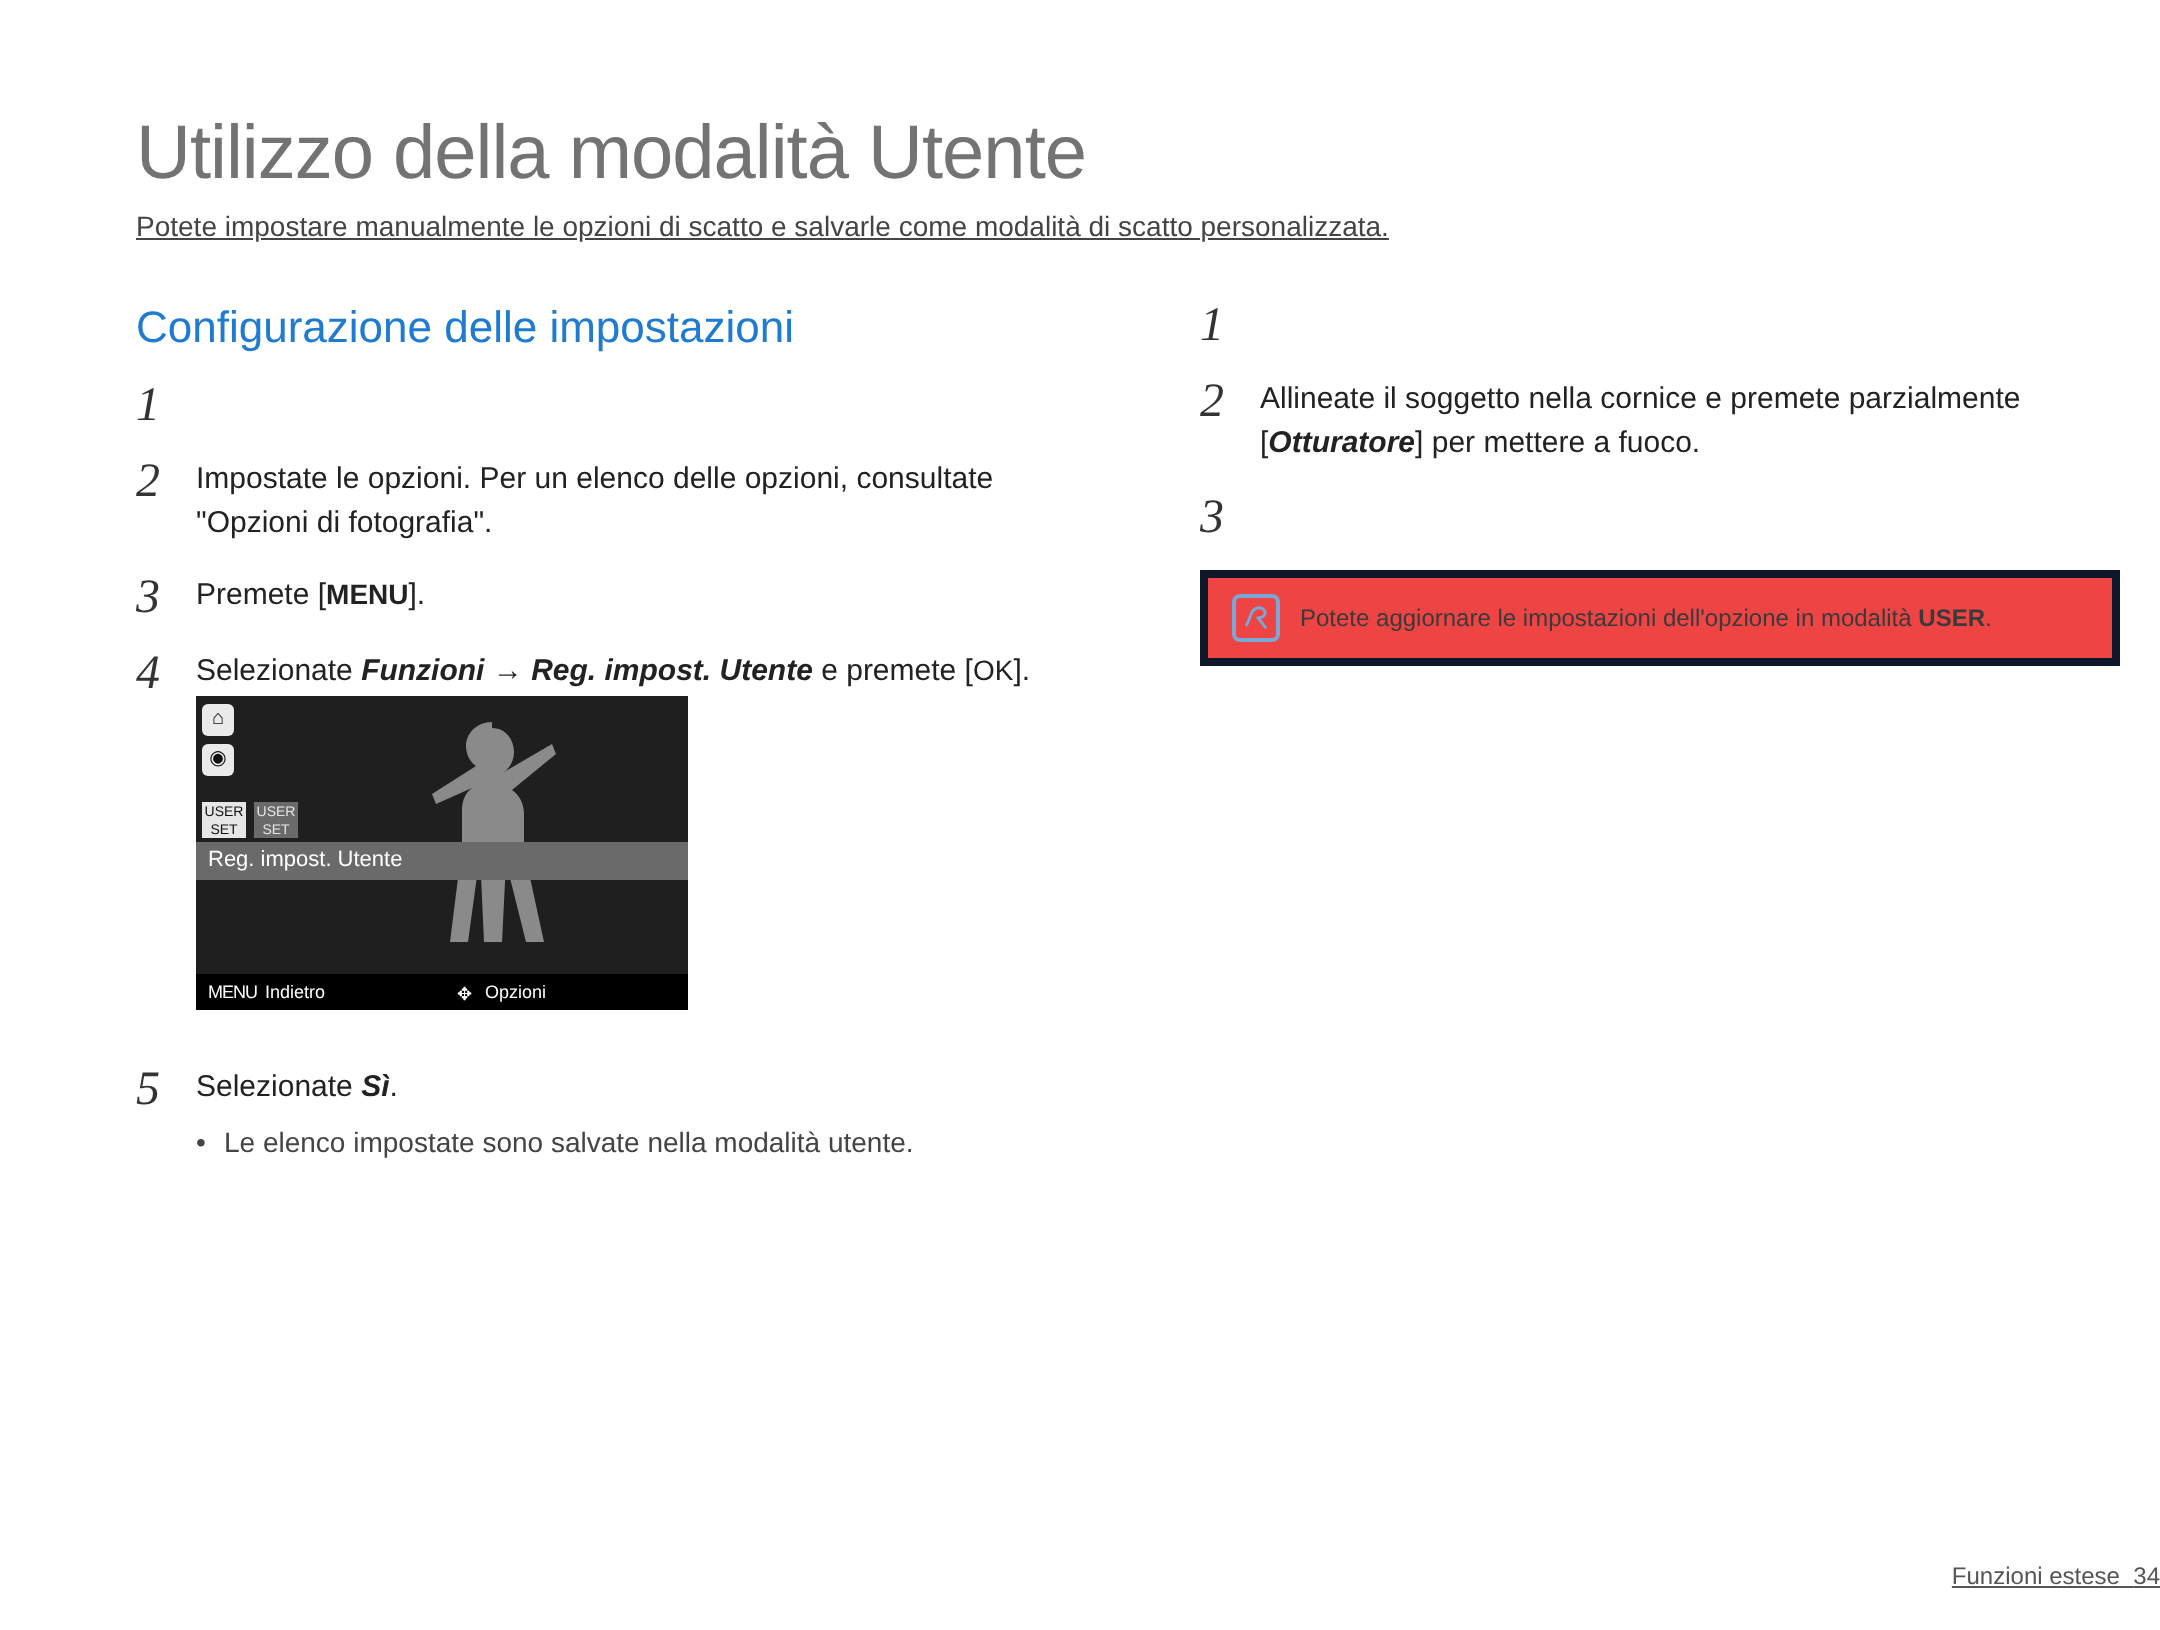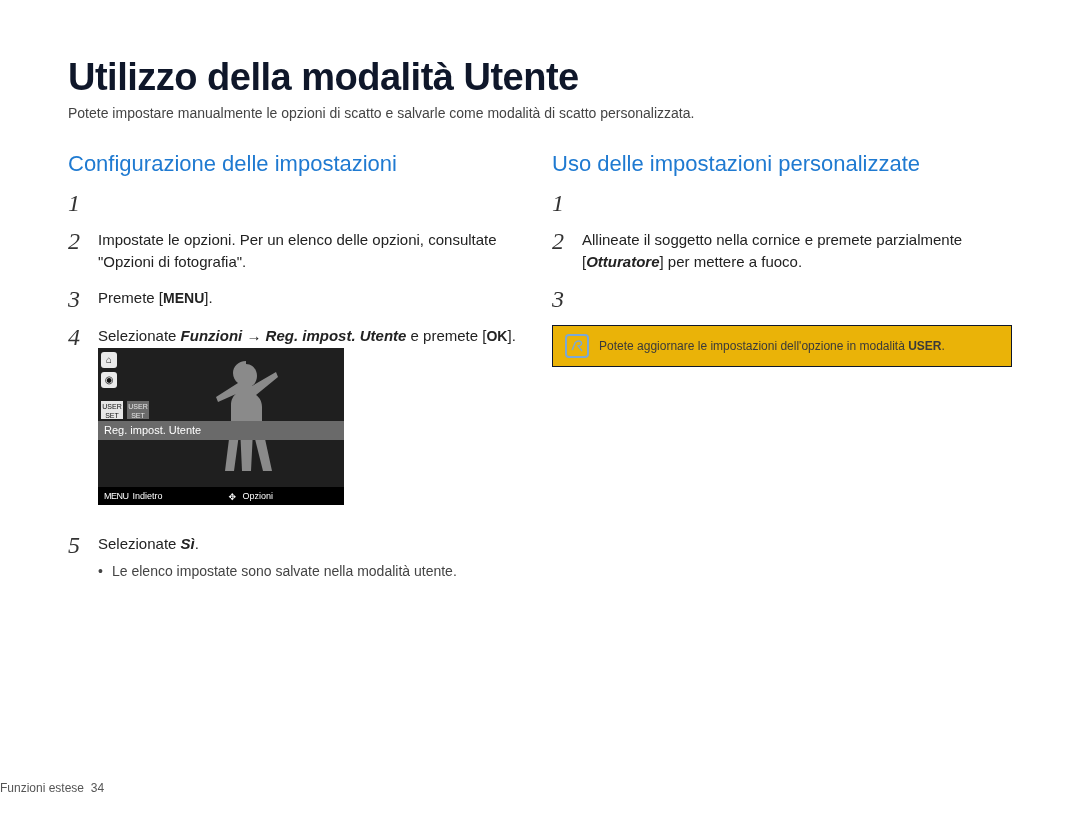--- a/index.html
+++ b/index.html
@@ -12,34 +12,34 @@
     color: #222;
   }
   .page {
     box-sizing: border-box;
     padding: 56px 68px 30px 68px;
     position: relative;
     height: 100%;
   }
   .title {
     font-size: 38px;
-    color: #0f172a;
-    font-weight: 700;
+    color: #737373;
+    font-weight: 400;
     margin: 0 0 6px 0;
     letter-spacing: -0.5px;
   }
   .intro {
     font-size: 14px;
     color: #444;
     margin: 0 0 30px 0;
+    text-decoration: underline;
   }
   .columns {
     display: flex;
-    gap: 24px;
-    justify-content: flex-end;
+    gap: 72px;
   }
   .col {
     flex: 0 0 460px;
   }
   .subhead {
     font-size: 22px;
     color: #1f7ad1;
     font-weight: 400;
     margin: 0 0 14px 0;
   }
@@ -70,21 +70,21 @@
   .mode-label {
     font-weight: 700;
     font-family: "Arial Narrow", Arial, sans-serif;
   }
   .bold { font-weight: 700; font-style: italic; }
   .menu-box {
     font-weight: 700;
     font-size: 14px;
   }
   .ok-box {
-    font-weight: 700;
+    font-weight: 400;
     font-size: 14px;
   }
   .bullet {
     position: relative;
     padding-left: 14px;
     font-size: 14px;
     color: #444;
     margin-top: 6px;
   }
   .bullet::before {
@@ -192,45 +192,46 @@
     height: 130px;
     opacity: 1;
   }
   .silhouette svg path { fill: #8a8a8a; }
 
   
   .note {
     display: flex;
     align-items: center;
     gap: 10px;
-    background: #eab308;
-    border: 1px solid #0f172a;
+    background: #ef4444;
+    border: 4px solid #0f172a;
     padding: 8px 12px;
     margin-top: 10px;
     font-size: 12px;
     color: #3a3a3a;
   }
   .note-icon {
     width: 20px;
     height: 20px;
     border: 2px solid #7aa8d6;
     border-radius: 4px;
     color: #7aa8d6;
     display: flex;
     align-items: center;
     justify-content: center;
   }
   .note-icon svg { width: 14px; height: 14px; }
   .footer {
     position: absolute;
     bottom: 20px;
     left: 0; right: 0;
-    text-align: left;
+    text-align: right;
     font-size: 12px;
     color: #555;
+    text-decoration: underline;
   }
 </style>
 </head>
 <body>
 
 <div class="page">
   <h1 class="title">Utilizzo della modalità Utente</h1>
   <p class="intro">Potete impostare manualmente le opzioni di scatto e salvarle come modalità di scatto personalizzata.</p>
 
   <div class="columns">
@@ -289,21 +290,20 @@
           <span class="stepnum">5</span>
           <span class="step-body">
             <span>Selezionate </span><span class="bold">Sì</span><span>.</span>
             <div class="bullet">Le elenco impostate sono salvate nella modalità utente.</div>
           </span>
         </li>
       </ol>
     </div>
 
     <div class="col">
-      <h2 class="subhead">Uso delle impostazioni personalizzate</h2>
       <ol class="steps">
         <li>
           <span class="stepnum">1</span>
         </li>
         <li>
           <span class="stepnum">2</span>
           <span class="step-body">
             <span>Allineate il soggetto nella cornice e premete parzialmente [</span><span class="bold">Otturatore</span><span>] per mettere a fuoco.</span>
           </span>
         </li>

